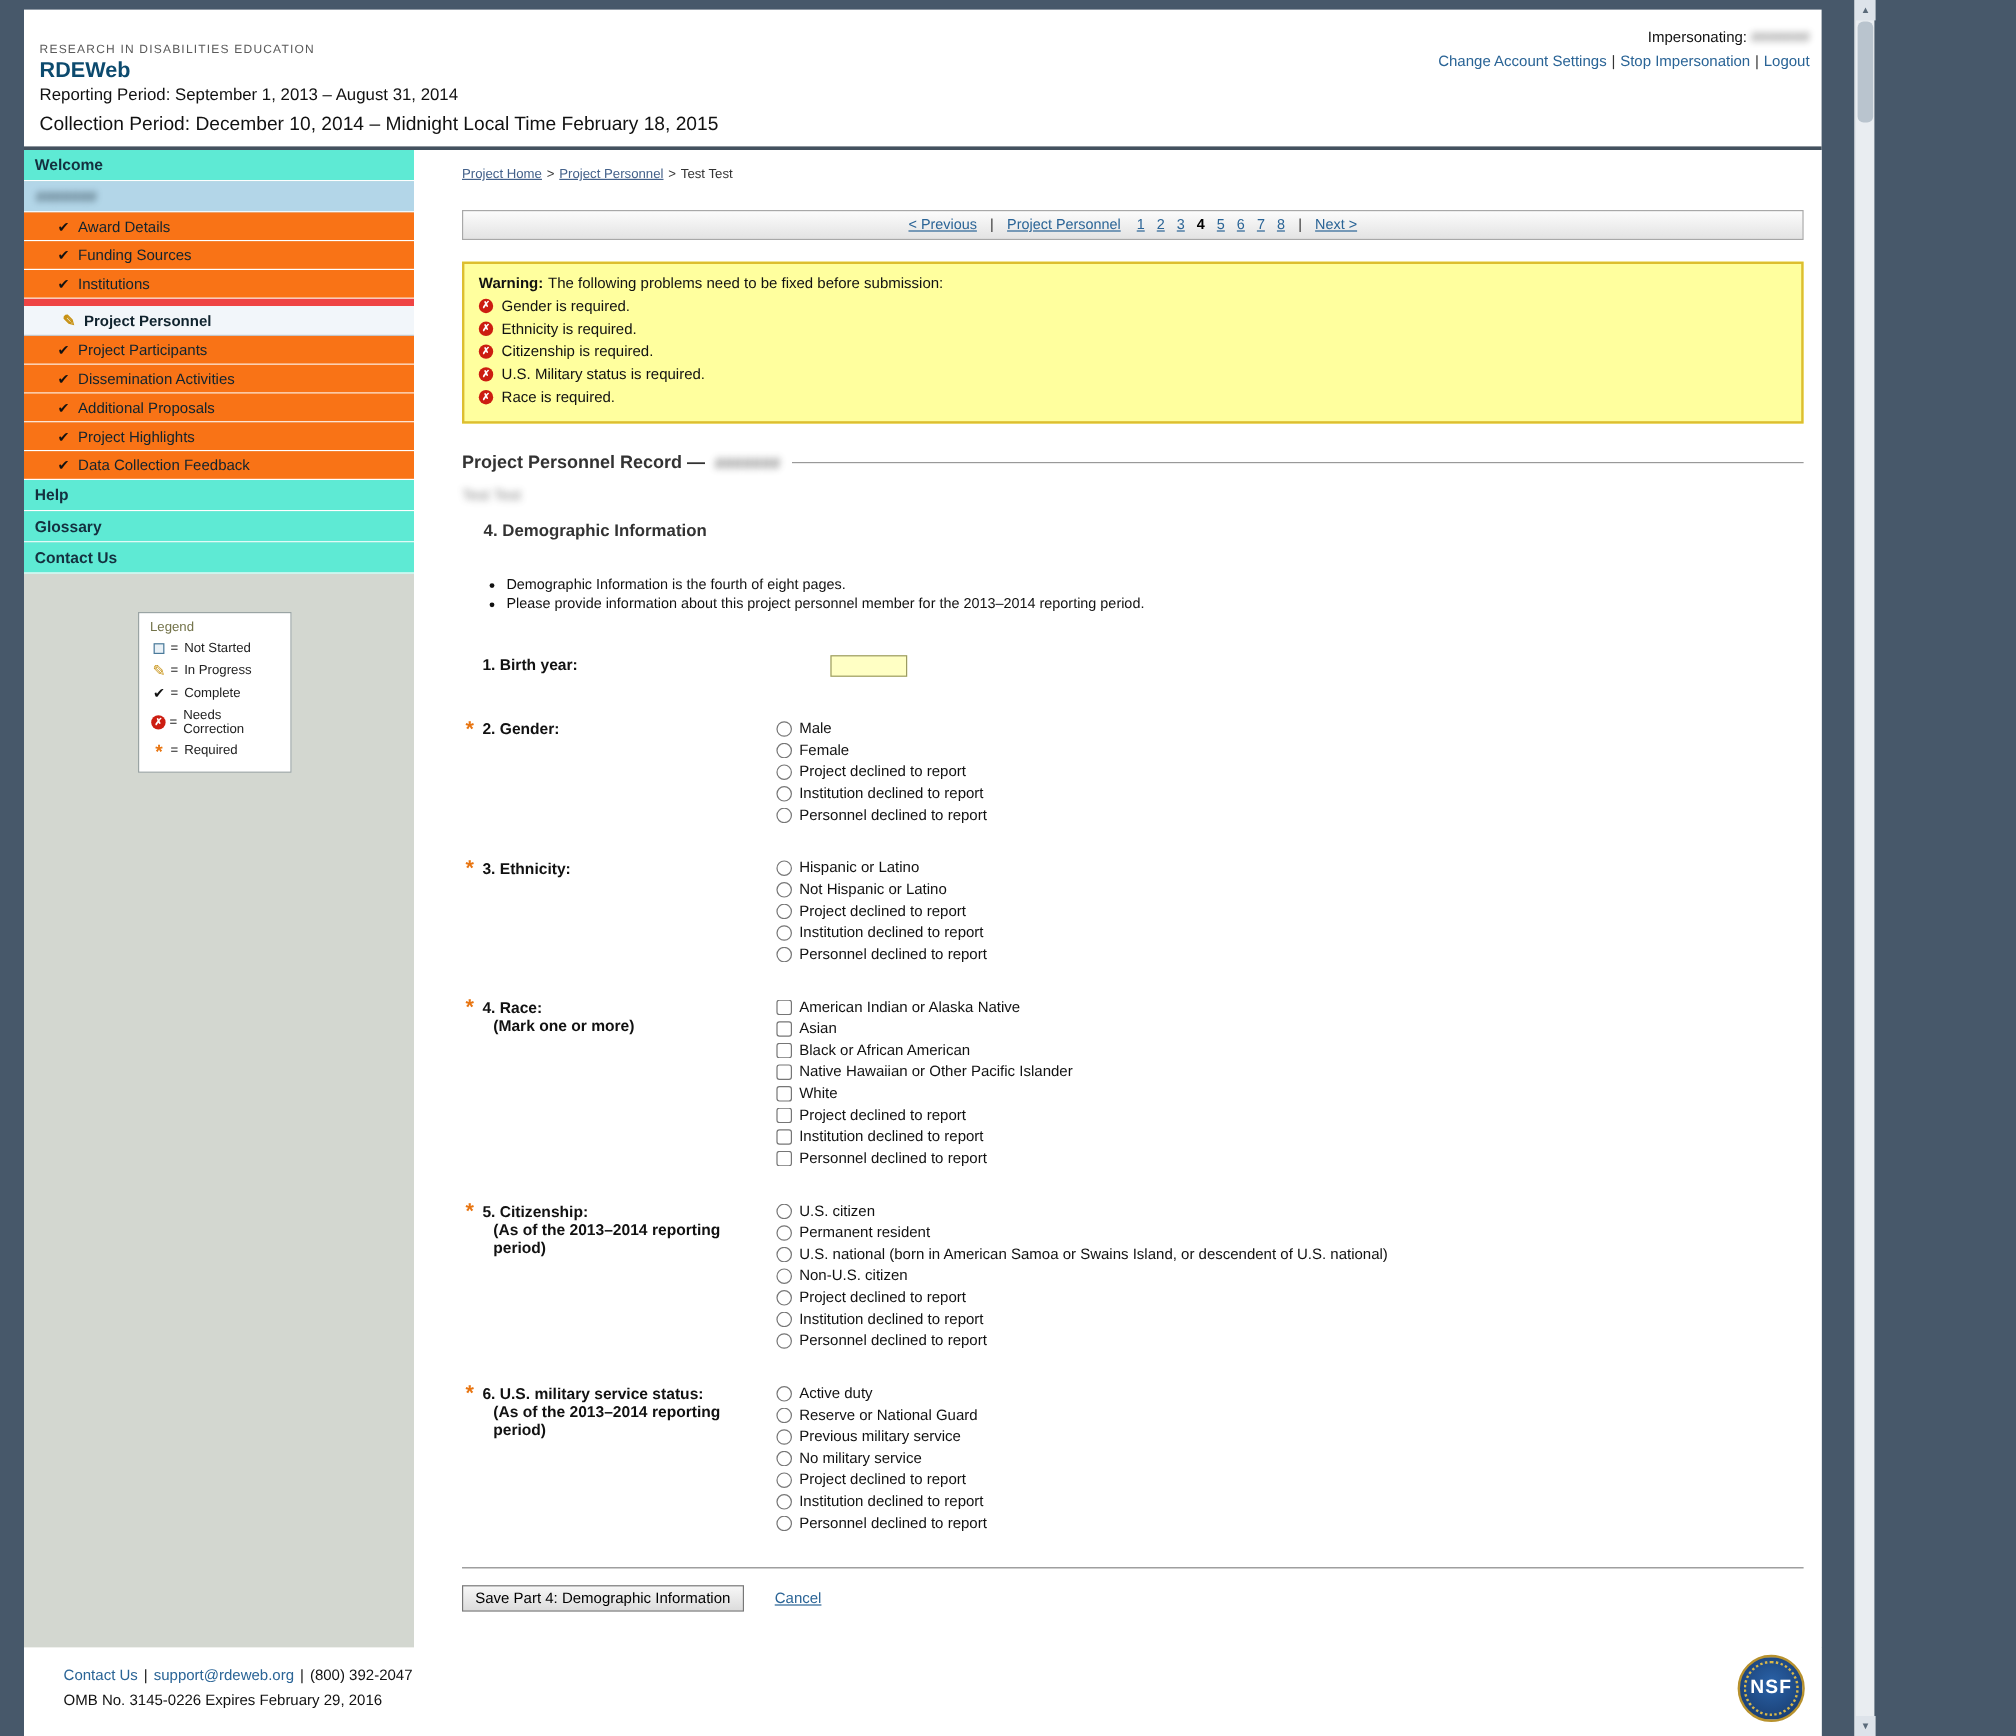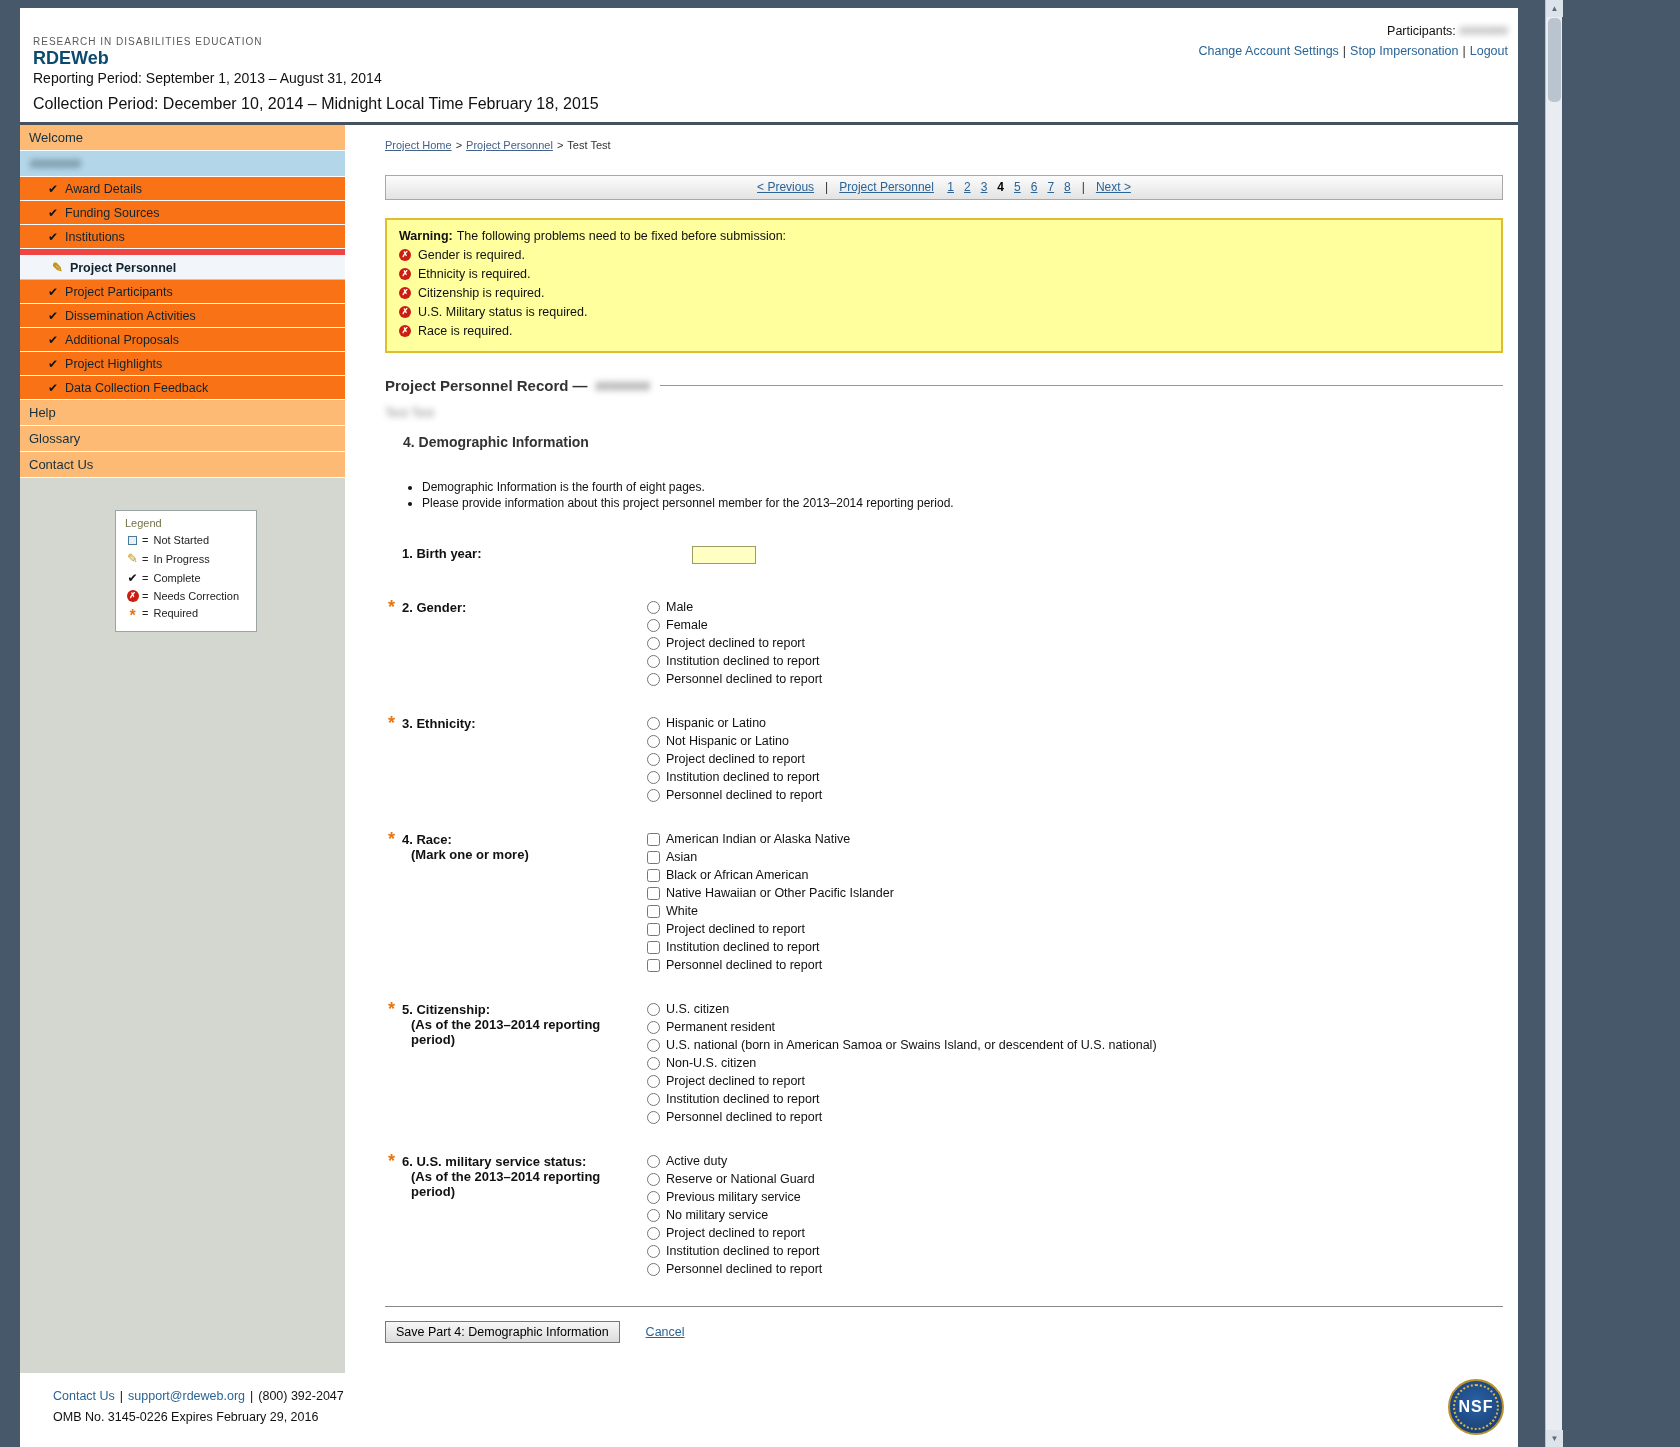--- a/index.html
+++ b/index.html
@@ -21,33 +21,33 @@
   .hdr-links a { color:#2a6496; text-decoration:none; cursor:pointer; }
   .hdr-links .sep { color:#333; margin:0 4px; }
 
   .blur { filter:blur(3px); opacity:.7; user-select:none; }
 
   
   .content-row { display:flex; flex:1; align-items:stretch; }
 
   
   .sidebar { width:325px; background:#d3d7d0; flex-shrink:0; }
-  .sb-head { background:#fdba74; border-bottom:1px solid #fff; padding:5px 8px 5px 9px;
-             font-weight:normal; font-size:13px; color:#14303f; cursor:pointer; }
+  .sb-head { background:#5eead4; border-bottom:1px solid #fff; padding:5px 8px 5px 9px;
+             font-weight:bold; font-size:13px; color:#14303f; cursor:pointer; }
   .sb-award { background:#b3d6e8; border-bottom:1px solid #fff; padding:5px 8px 5px 10px;
               font-weight:bold; font-size:13px; color:#10232e; }
   .sb-item { background:#f97316; border-bottom:1px solid #fff; padding:5px 8px 4px 28px;
              font-size:12.5px; color:#10232e; cursor:pointer; }
   .sb-item .chk { margin-right:7px; font-size:12px; color:#111; }
   .sb-item.active { background:#f2f6fa; border-top:6px solid #ef4444; border-bottom:1px solid #c6c6c6;
                     font-weight:bold; padding-left:32px; }
   .sb-item.active .pencil { margin-right:7px; color:#c79112; font-size:13px; }
 
   
-  .legend { margin:32px 0 0 95px; width:142px; background:#fff; border:1px solid #9aa4a4;
+  .legend { margin:32px 0 0 95px; width:128px; background:#fff; border:1px solid #9aa4a4;
             padding:6px 8px 12px 9px; font-size:11px; color:#222; }
   .legend-title { color:#73734a; font-size:11px; margin-bottom:4px; }
   .legend-row { display:flex; align-items:center; margin-top:5px; }
   .legend-icon { width:15px; display:inline-flex; justify-content:center; align-items:center; }
   .legend-eq { margin:0 5px 0 2px; }
   .icon-square { display:inline-block; width:9px; height:9px; border:1px solid #4a7a9a; background:#e9f1f7; }
   .icon-pencil { color:#c79112; font-size:13px; }
   .icon-check { color:#111; font-size:12px; }
   .icon-err { display:inline-block; width:12px; height:12px; border-radius:50%; background:#cc1d11;
               color:#fff; font-size:8px; line-height:12px; text-align:center; font-weight:bold; }
@@ -129,21 +129,21 @@
 <div class="screen">
   <div class="page">
 
     <div class="hdr">
       <div class="hdr-org">RESEARCH IN DISABILITIES EDUCATION</div>
       <div class="hdr-app">RDEWeb</div>
       <div class="hdr-rep">Reporting Period: September 1, 2013 – August 31, 2014</div>
       <div class="hdr-col">Collection Period: December 10, 2014 – Midnight Local Time February 18, 2015</div>
       <div class="hdr-right">
         <div>
-          <span>Participants:</span>
+          <span>Impersonating:</span>
           <span class="blur">#######</span>
         </div>
         <div class="hdr-links">
           <a>Change Account Settings</a><span class="sep">|</span><a>Stop Impersonation</a><span class="sep">|</span><a>Logout</a>
         </div>
       </div>
     </div>
 
     <div class="content-row">
 

